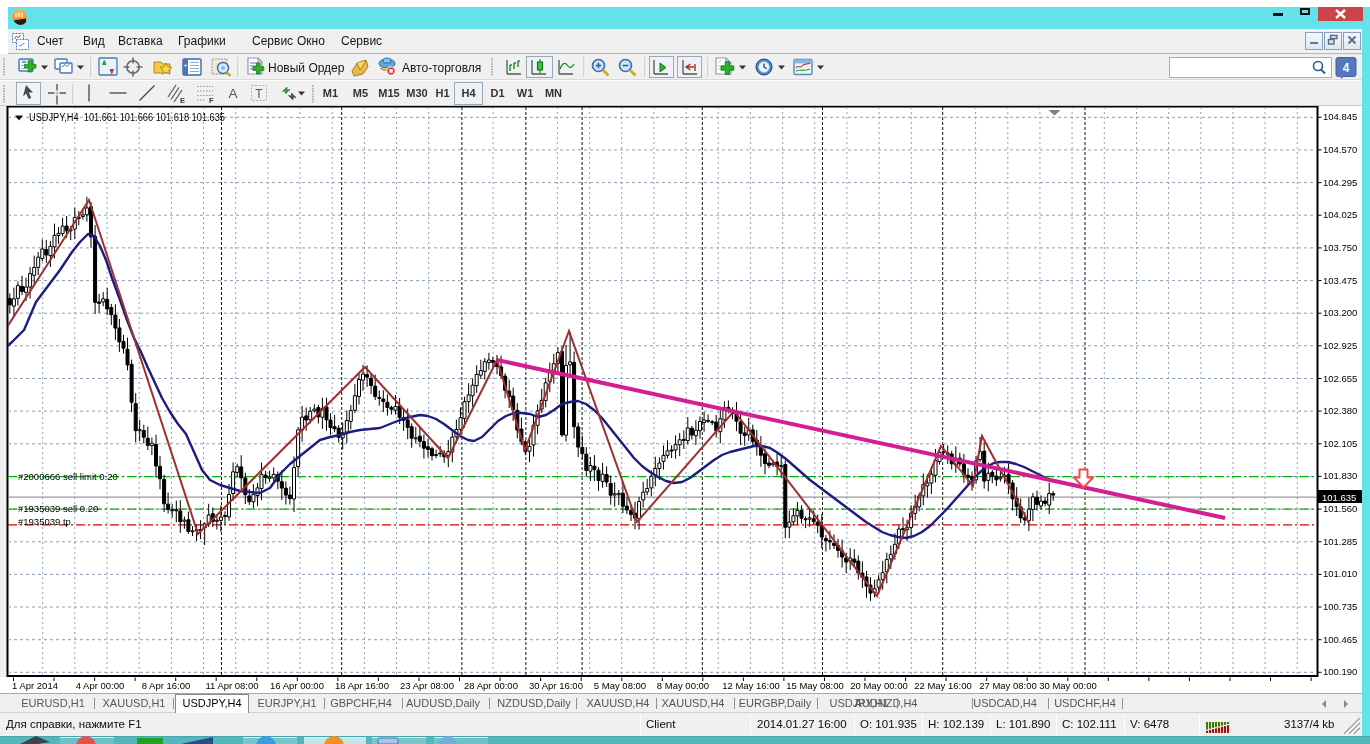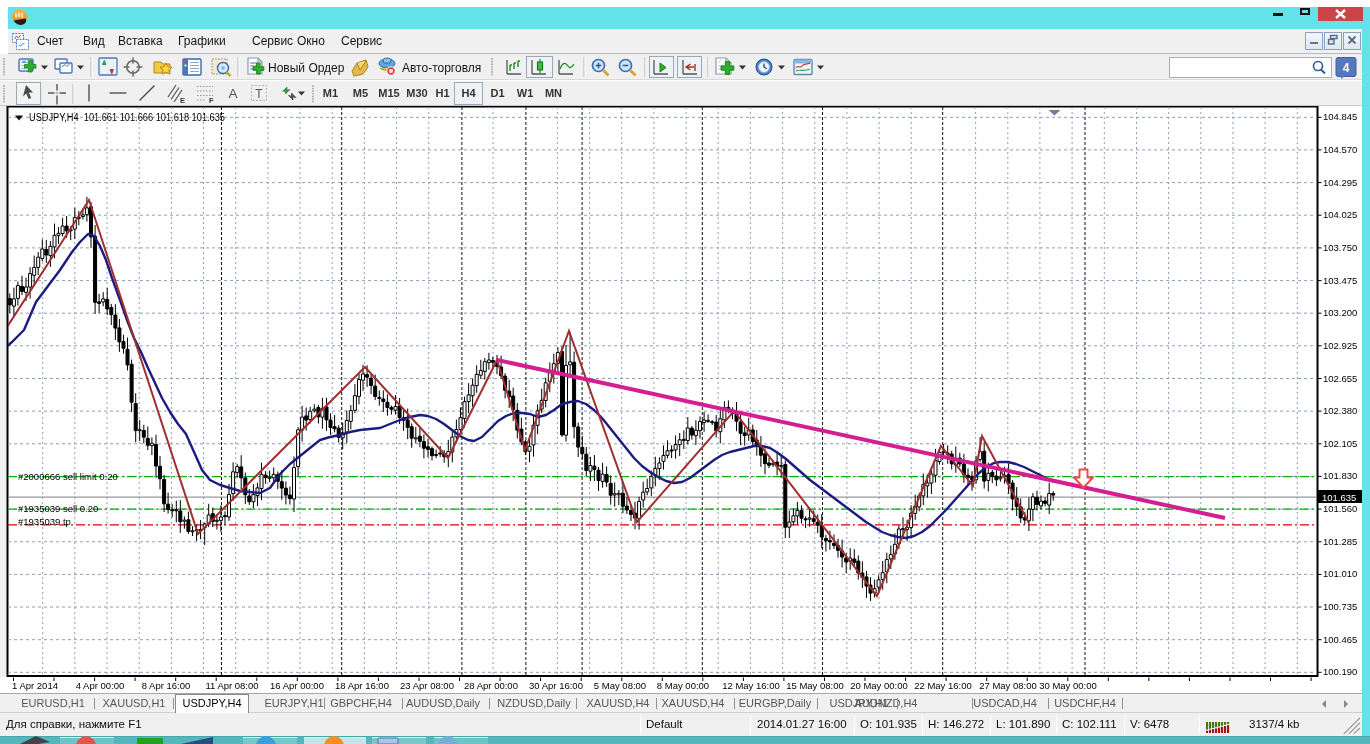--- a/index.html
+++ b/index.html
@@ -366,21 +366,21 @@
 <text x="943" y="688.5" class="t9" text-anchor="middle">22 May 16:00</text>
 <text x="1008" y="688.5" class="t9" text-anchor="middle">27 May 08:00</text>
 <text x="1068" y="688.5" class="t9" text-anchor="middle">30 May 00:00</text>
 <path d="M13.5 677.5v3.5M54.0 677.5v3.5M94.6 677.5v3.5M135.1 677.5v3.5M175.7 677.5v3.5M216.2 677.5v3.5M256.8 677.5v3.5M297.3 677.5v3.5M337.9 677.5v3.5M378.4 677.5v3.5M419.0 677.5v3.5M459.5 677.5v3.5M500.1 677.5v3.5M540.6 677.5v3.5M581.2 677.5v3.5M621.8 677.5v3.5M662.3 677.5v3.5M702.8 677.5v3.5M743.4 677.5v3.5M783.9 677.5v3.5M824.5 677.5v3.5M865.0 677.5v3.5M905.6 677.5v3.5M946.1 677.5v3.5M986.7 677.5v3.5M1027.2 677.5v3.5M1067.8 677.5v3.5M1108.3 677.5v3.5M1148.9 677.5v3.5M1189.4 677.5v3.5M1230.0 677.5v3.5M1270.5 677.5v3.5M1311.1 677.5v3.5" stroke="#000" stroke-width="1"></path>
 </svg>
   </div>
 <div id="tabbar">
     <div class="tab" style="left:8px;width:90px">EURUSD,H1</div>
     <div class="tab" style="left:89px;width:90px">XAUUSD,H1</div>
     <div class="tab active" style="left:175px;width:74px">USDJPY,H4</div>
-    <div class="tab" style="left:242px;width:104px">EURJPY,H1</div>
+    <div class="tab" style="left:242px;width:90px">EURJPY,H1</div>
     <div class="tab" style="left:316px;width:90px">GBPCHF,H4</div>
     <div class="tab" style="left:398px;width:90px">AUDUSD,Daily</div>
     <div class="tab" style="left:489px;width:90px">NZDUSD,Daily</div>
     <div class="tab" style="left:573px;width:90px">XAUUSD,H4</div>
     <div class="tab" style="left:648px;width:90px">XAUUSD,H4</div>
     <div class="tab" style="left:730px;width:90px">EURGBP,Daily</div>
     <div class="tab" style="left:814px;width:90px">USDJPY,H1</div>
     <div class="tab" style="left:841px;width:90px">AUDNZD,H4</div>
     <div class="tab" style="left:965px;width:80px">USDCAD,H4</div>
     <div class="tab" style="left:1040px;width:90px">USDCHF,H4</div>
@@ -397,28 +397,28 @@
     <span class="tpipe" style="left:972px"></span>
     <span class="tpipe" style="left:1047.5px"></span>
     <span class="tpipe" style="left:1122px"></span>
 <svg style="position:absolute;right:12px;top:5px" width="30" height="10">
       <path d="M6 1L2 5l4 4z" fill="#888"></path>
       <path d="M24 1l4 4-4 4z" fill="#888"></path>
     </svg>
 </div>
 <div id="statusbar">
     <span class="si" style="left:6px">Для справки, нажмите F1</span>
-    <span class="si" style="left:646px">Default</span>
+    <span class="si" style="left:646px">Client</span>
     <span class="si" style="left:757px">2014.01.27 16:00</span>
     <span class="si" style="left:860px">O: 101.935</span>
-    <span class="si" style="left:928px">H: 146.272</span>
+    <span class="si" style="left:928px">H: 102.139</span>
     <span class="si" style="left:996px">L: 101.890</span>
     <span class="si" style="left:1062px">C: 102.111</span>
     <span class="si" style="left:1130px">V: 6478</span>
-    <span class="si" style="left:1249px">3137/4 kb</span>
+    <span class="si" style="left:1284px">3137/4 kb</span>
     <span class="ssep" style="left:640px"></span>
     <span class="ssep" style="left:750px"></span>
     <span class="ssep" style="left:854px"></span>
     <span class="ssep" style="left:922px"></span>
     <span class="ssep" style="left:990px"></span>
     <span class="ssep" style="left:1056px"></span>
     <span class="ssep" style="left:1124px"></span>
     <span class="ssep" style="left:1199px"></span>
     <svg width="26" height="12" style="position:absolute;left:1206px;top:9px">
       <rect x="0" y="0" width="2.1" height="7.5" fill="#3f7a00"></rect>

